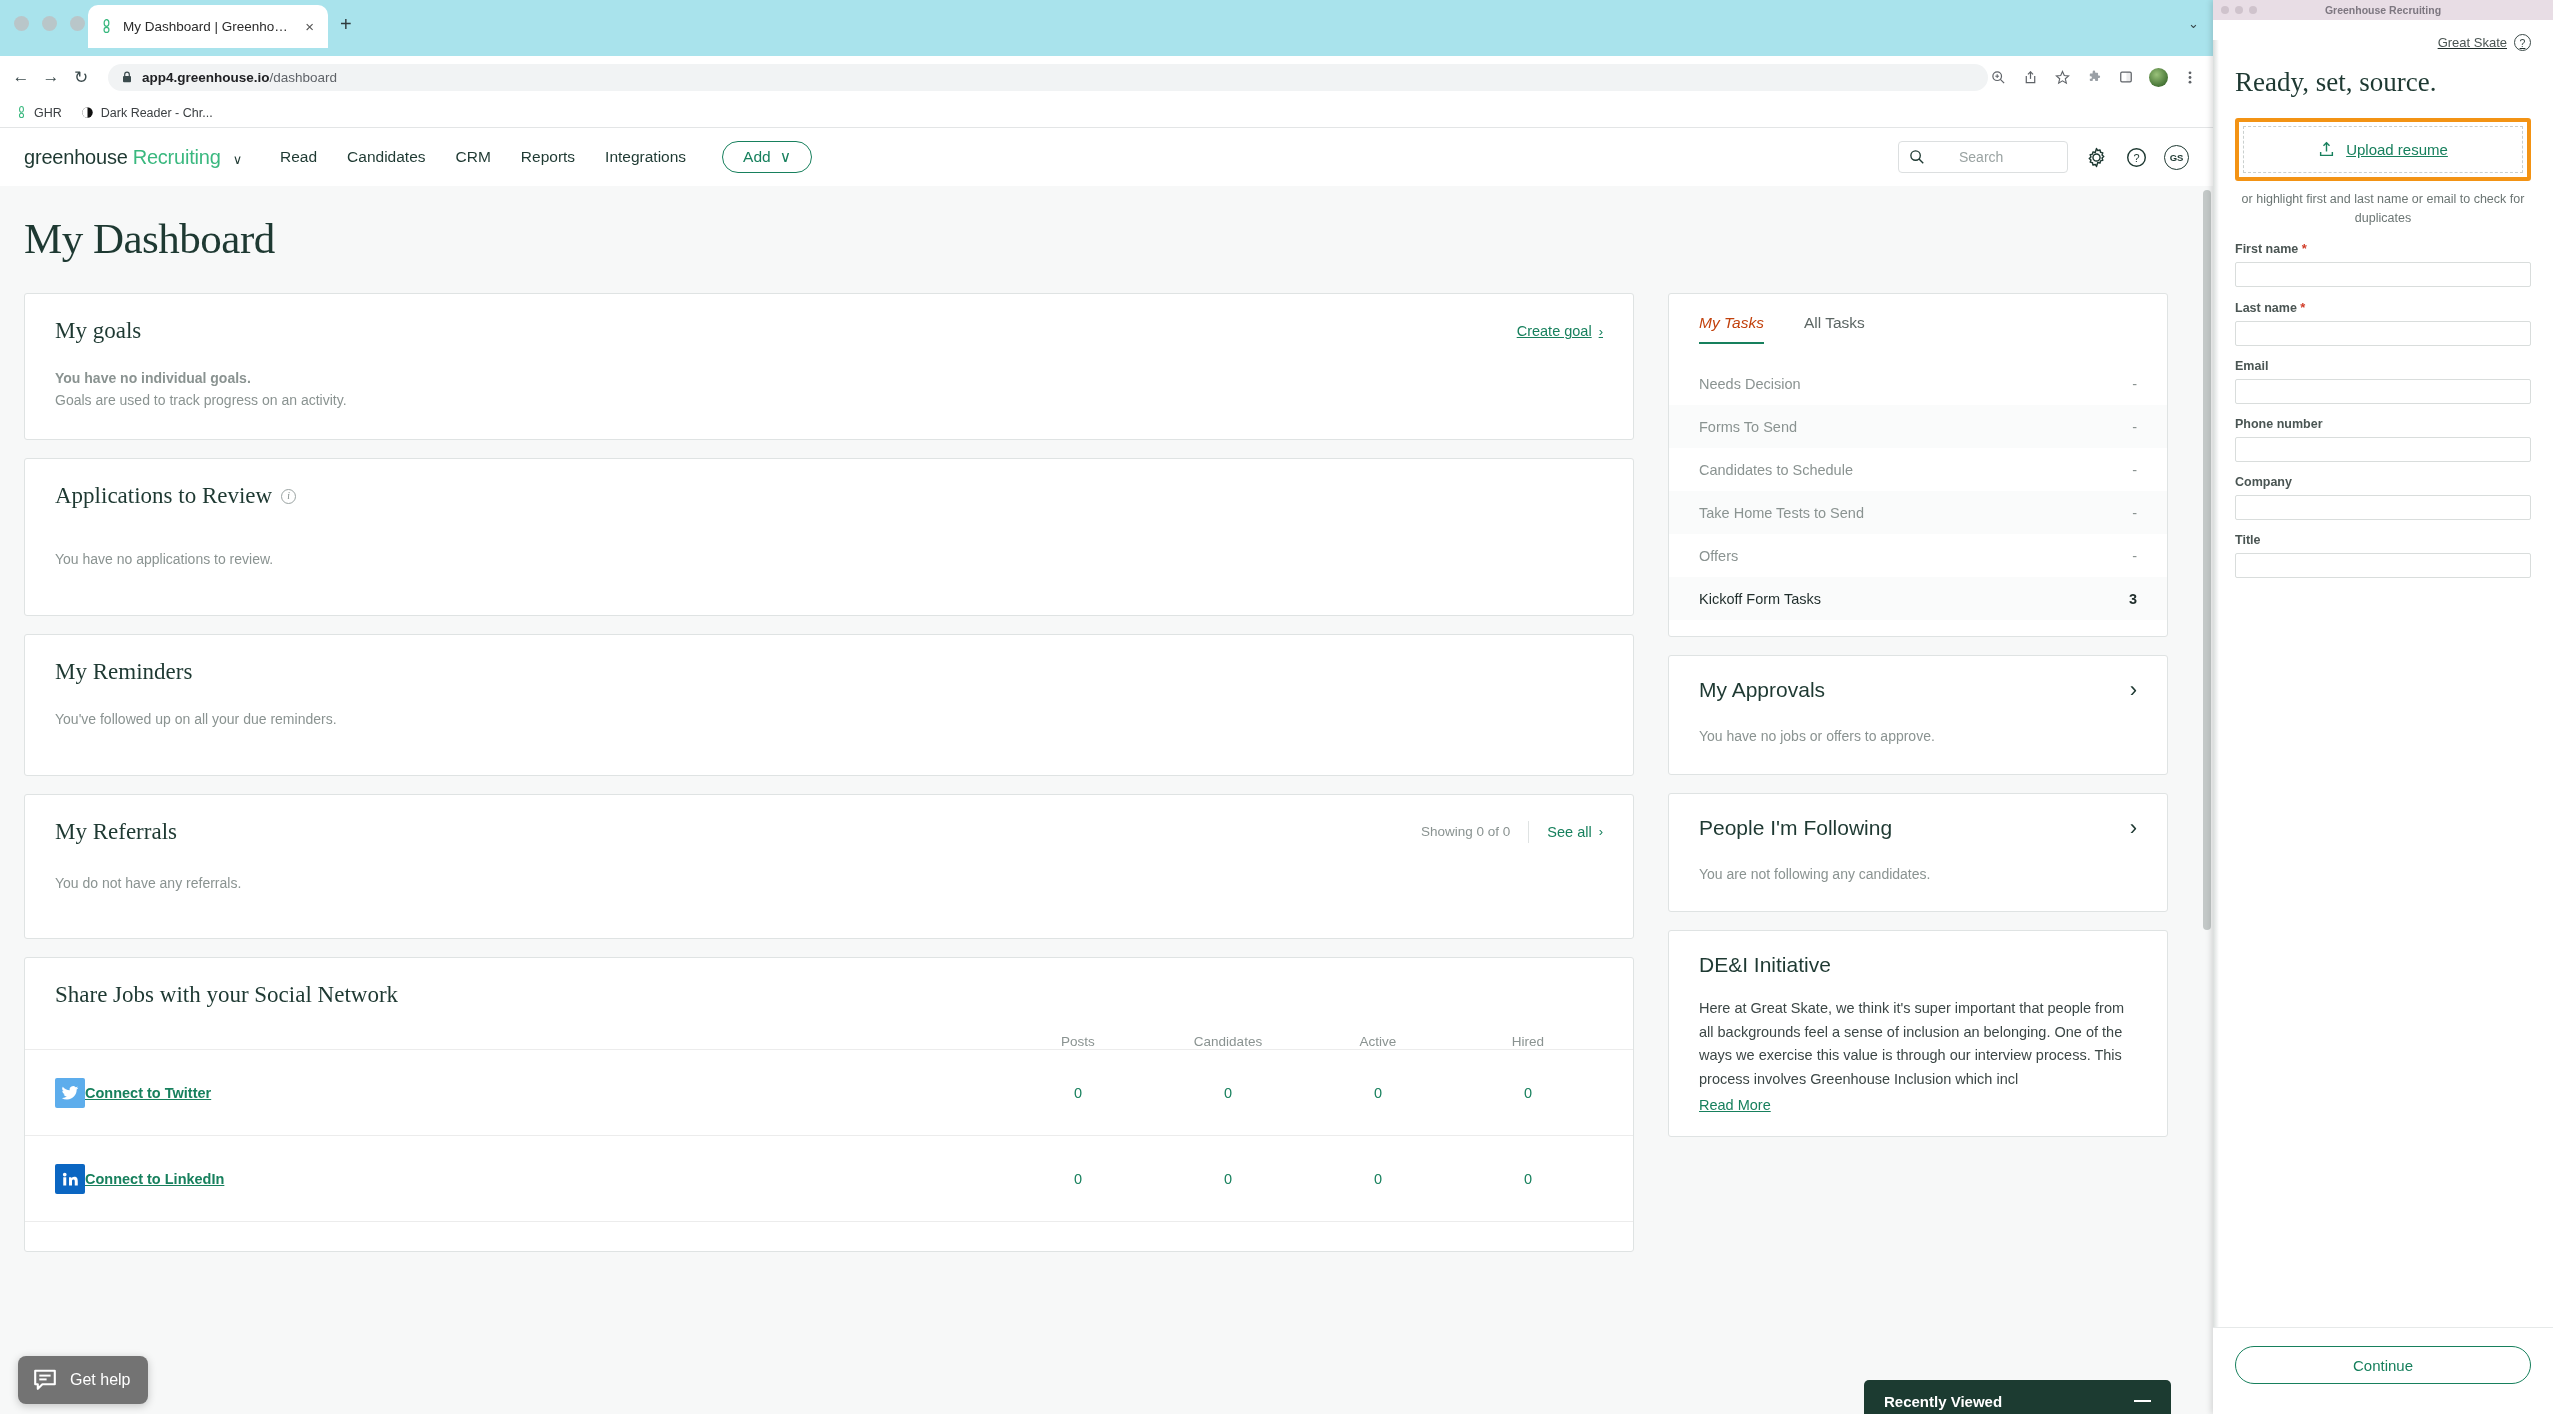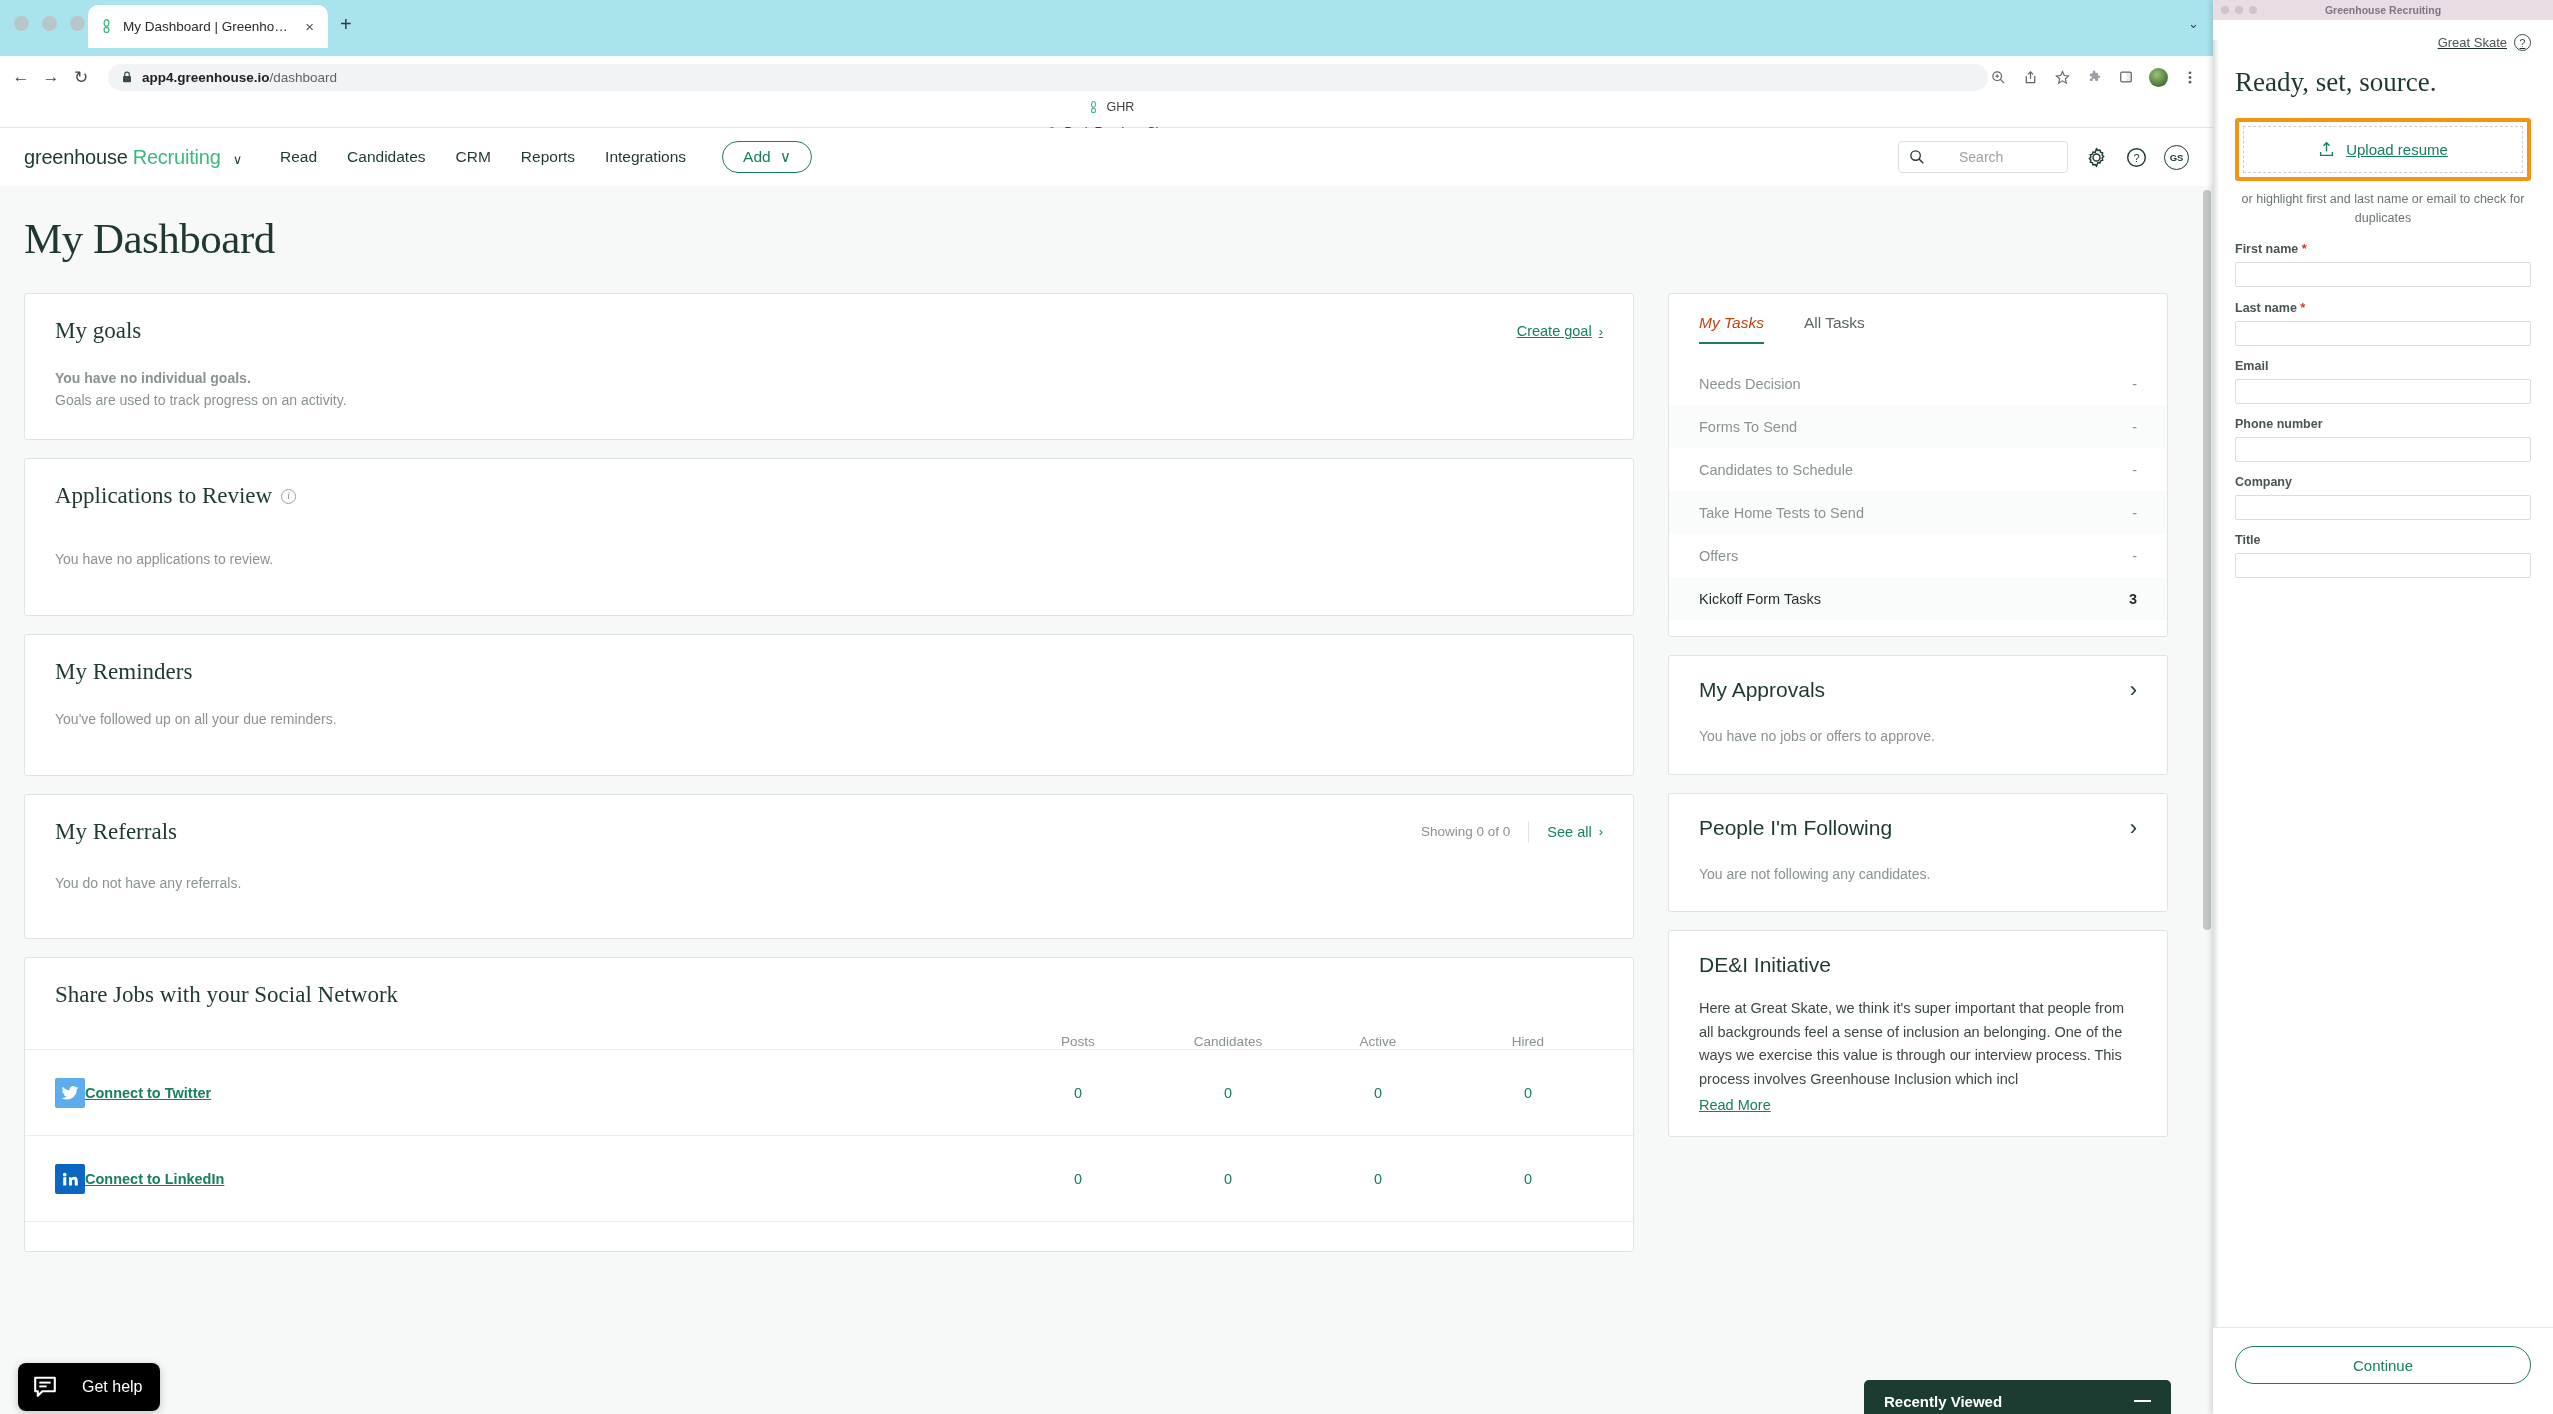--- a/index.html
+++ b/index.html
@@ -35,21 +35,21 @@
     margin-left: 12px; height: 27px; flex: 0 0 auto; width: 1880px;
     background: #f1f3f4; border-radius: 14px; display: flex; align-items: center; padding: 0 14px; gap: 10px;
   }
   .urlbar .lock { font-size: 11px; color: #3b4b4d; }
   .urlbar .url { font-size: 13.5px; color: #202124; }
   .urlbar .url .dim { color: #5f6368; }
   .tbicons { position: absolute; right: 8px; top: 0; height: 42px; display: flex; align-items: center; gap: 2px; }
   .tbicon { width: 30px; height: 30px; display: flex; align-items: center; justify-content: center; color: #5f6368; font-size: 14px; }
   .avatar-img { width: 19px; height: 19px; border-radius: 50%; background: radial-gradient(circle at 40% 35%, #9ac27a 0%, #4c7a3a 65%, #2f5424 100%); }
 
-  .bookmarks { height: 30px; background: #fff; display: flex; align-items: center; gap: 7px; padding-left: 8px; border-bottom: 1px solid #e3e5e6; flex-direction: column; }
+  .bookmarks { height: 30px; background: #fff; display: flex; align-items: center; gap: 7px; padding-left: 8px; border-bottom: 1px solid #e3e5e6; }
   .bm { display: flex; align-items: center; gap: 6px; padding: 2px 6px; font-size: 12.5px; color: #3c4043; }
   .bm .gicon { width: 14px; height: 14px; display:flex; align-items:center; justify-content:center; }
 
   
   .gh-nav { height: 58px; background: #fff; display: flex; align-items: center; padding: 0 24px; position: relative; }
   .logo { font-size: 20px; letter-spacing: -0.2px; display: flex; align-items: baseline; gap: 5px; }
   .logo .lg1 { color: #1e3932; font-weight: 400; }
   .logo .lg2 { color: #3ab87f; font-weight: 400; }
   .logo .chev { color: #1e3932; font-size: 13px; margin-left: 7px; }
   .gh-links { display: flex; gap: 30px; margin-left: 38px; }
@@ -110,22 +110,22 @@
   .sec-head { display: flex; align-items: center; justify-content: space-between; padding: 22px 30px 0 30px; }
   .sec-title { font-size: 21px; color: #1e3932; font-weight: 500; }
   .chev-r { color: #1e3932; font-size: 22px; font-weight: 300; line-height: 1; }
 
   .dei-body { padding: 20px 30px 22px 30px; }
   .dei-body p { font-size: 14.5px; color: #3c4746; line-height: 1.62; }
   .readmore { color: #17805d; font-size: 14.5px; margin-top: 6px; display: inline-block; }
 
   
   .gethelp {
-    position: absolute; left: 18px; bottom: 11px; background: #000000; color: #fff;
-    border-radius: 8px; height: 48px; padding: 0 18px 0 14px; display: flex; align-items: center; gap: 24px;
+    position: absolute; left: 18px; bottom: 18px; background: #737373; color: #fff;
+    border-radius: 8px; height: 48px; padding: 0 18px 0 14px; display: flex; align-items: center; gap: 12px;
     font-size: 16px; box-shadow: 0 2px 8px rgba(0,0,0,.22);
   }
   
   .recently {
     position: absolute; right: 42px; bottom: 0; width: 307px; height: 42px; background: #1c3b31; color: #fff;
     border-radius: 5px 5px 0 0; display: flex; align-items: center; justify-content: space-between; padding: 0 20px;
     font-size: 15px; font-weight: bold;
   }
   .recently .dash { width: 17px; height: 2.5px; background: #fff; display: block; }
 

